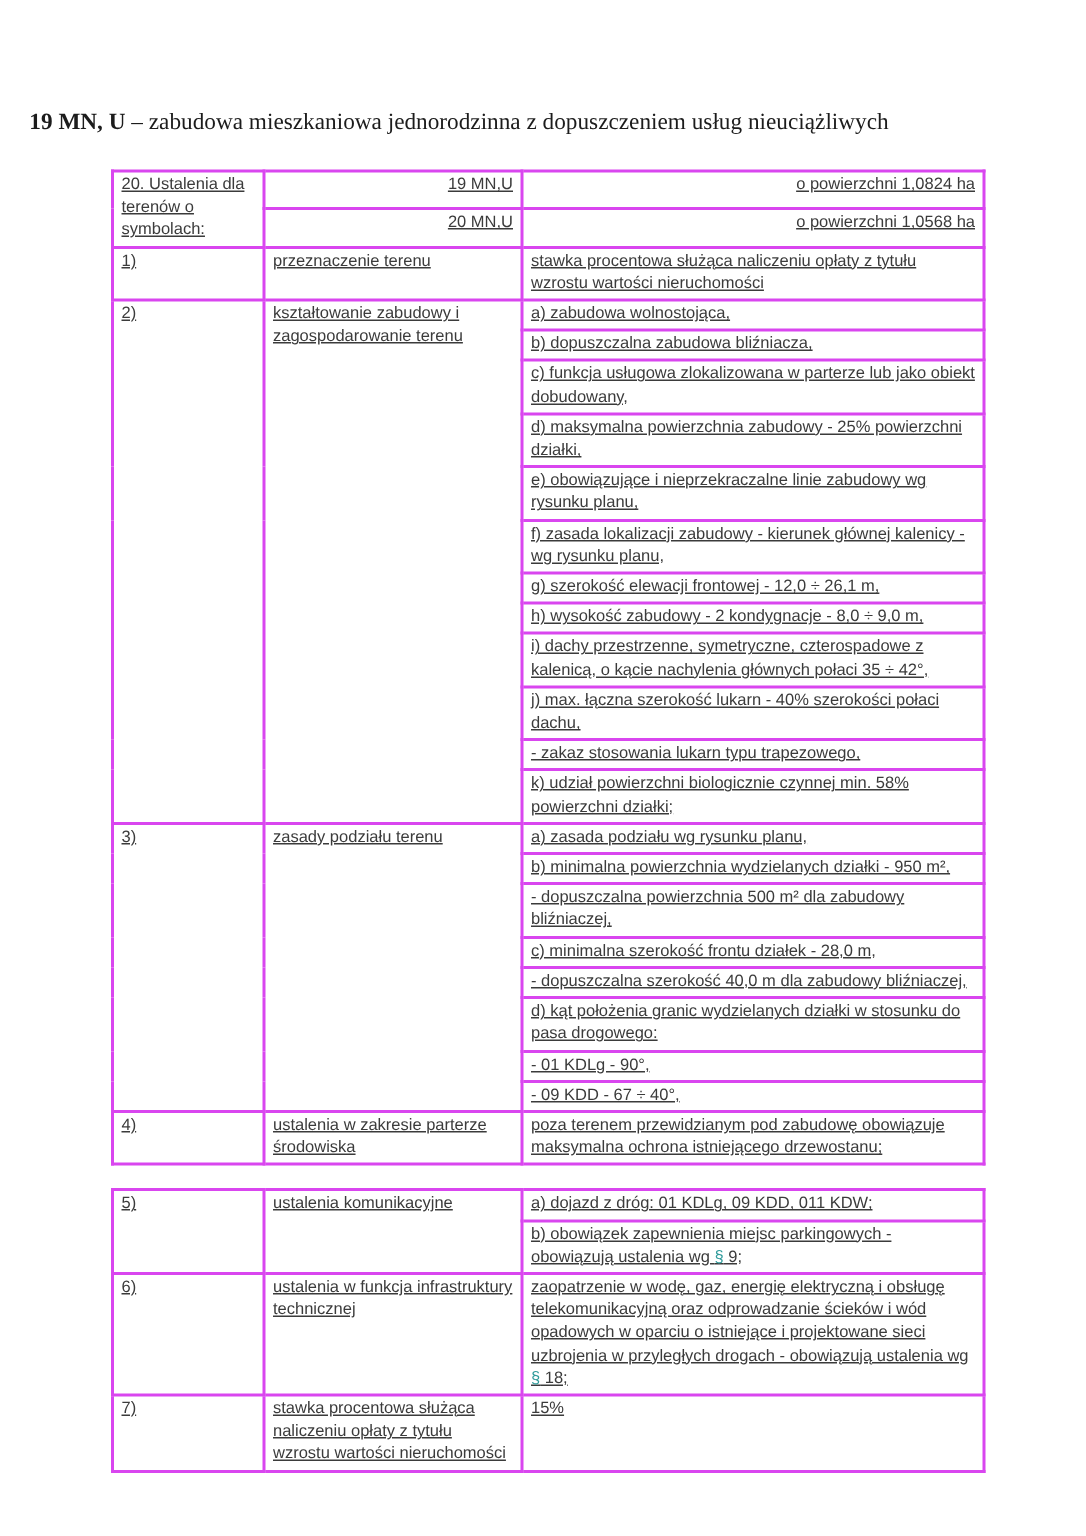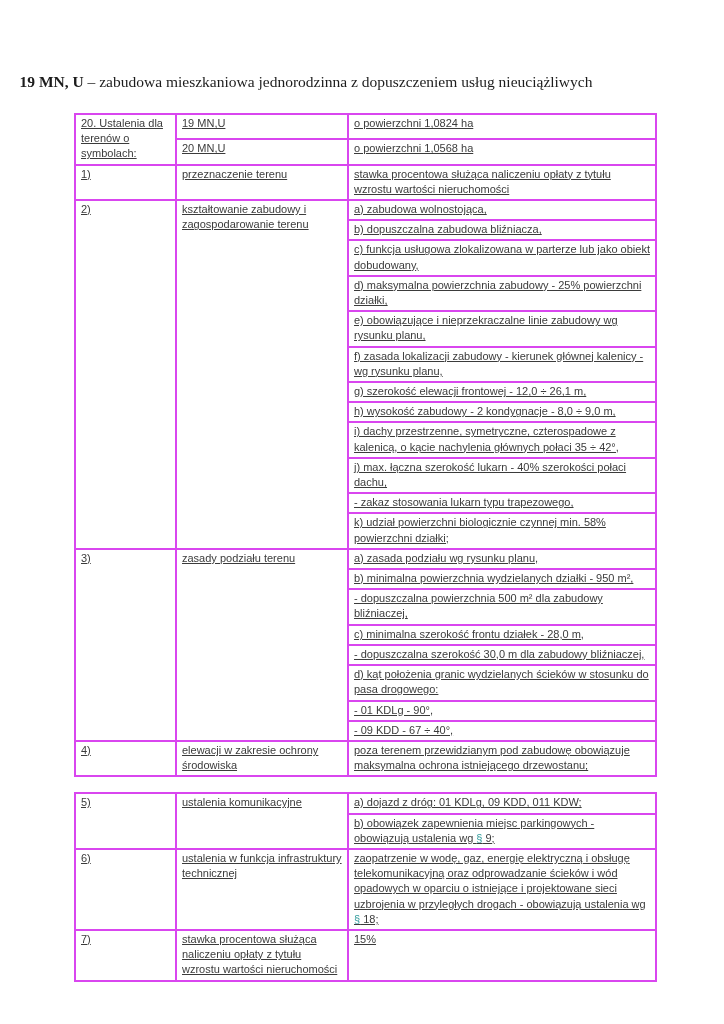--- a/index.html
+++ b/index.html
@@ -44,21 +44,21 @@
   col.c3 { width: 308px; }
   td {
     border: 2px solid #d946ef;
     vertical-align: top;
     font-size: 11px;
     line-height: 15.2px;
     padding: 1px 5px 2px 5px;
     word-wrap: break-word;
     text-decoration: underline;
   }
-  td.sym { height: 17px; }
+  td.sym { height: 17px; text-align: right; }
   .sec {
     color: #2f9b9b; 
   }
 </style>
 </head>
 <body>
 
 <div class="page">
 
   <div class="doc-title">
@@ -135,35 +135,35 @@
       <tr>
           <td>b) minimalna powierzchnia wydzielanych działki - 950 m²,</td>
         </tr>
       <tr>
           <td>- dopuszczalna powierzchnia 500 m² dla zabudowy bliźniaczej,</td>
         </tr>
       <tr>
           <td>c) minimalna szerokość frontu działek - 28,0 m,</td>
         </tr>
       <tr>
-          <td>- dopuszczalna szerokość 30,0 m dla zabudowy bliźniaczej,</td>
+          <td>- dopuszczalna szerokość 40,0 m dla zabudowy bliźniaczej,</td>
         </tr>
       <tr>
-          <td>d) kąt położenia granic wydzielanych ścieków w stosunku do pasa drogowego:</td>
+          <td>d) kąt położenia granic wydzielanych działki w stosunku do pasa drogowego:</td>
         </tr>
       <tr>
           <td>- 01 KDLg - 90°,</td>
         </tr>
       <tr>
           <td>- 09 KDD - 67 ÷ 40°,</td>
         </tr>
 
       <tr>
         <td>4)</td>
-        <td>elewacji w zakresie ochrony środowiska</td>
+        <td>ustalenia w zakresie parterze środowiska</td>
         <td>poza terenem przewidzianym pod zabudowę obowiązuje maksymalna ochrona istniejącego drzewostanu;</td>
       </tr>
     </tbody>
   </table>
 
   <table class="doc-table t2">
     <colgroup>
         <col class="c1">
         <col class="c2">
         <col class="c3">

